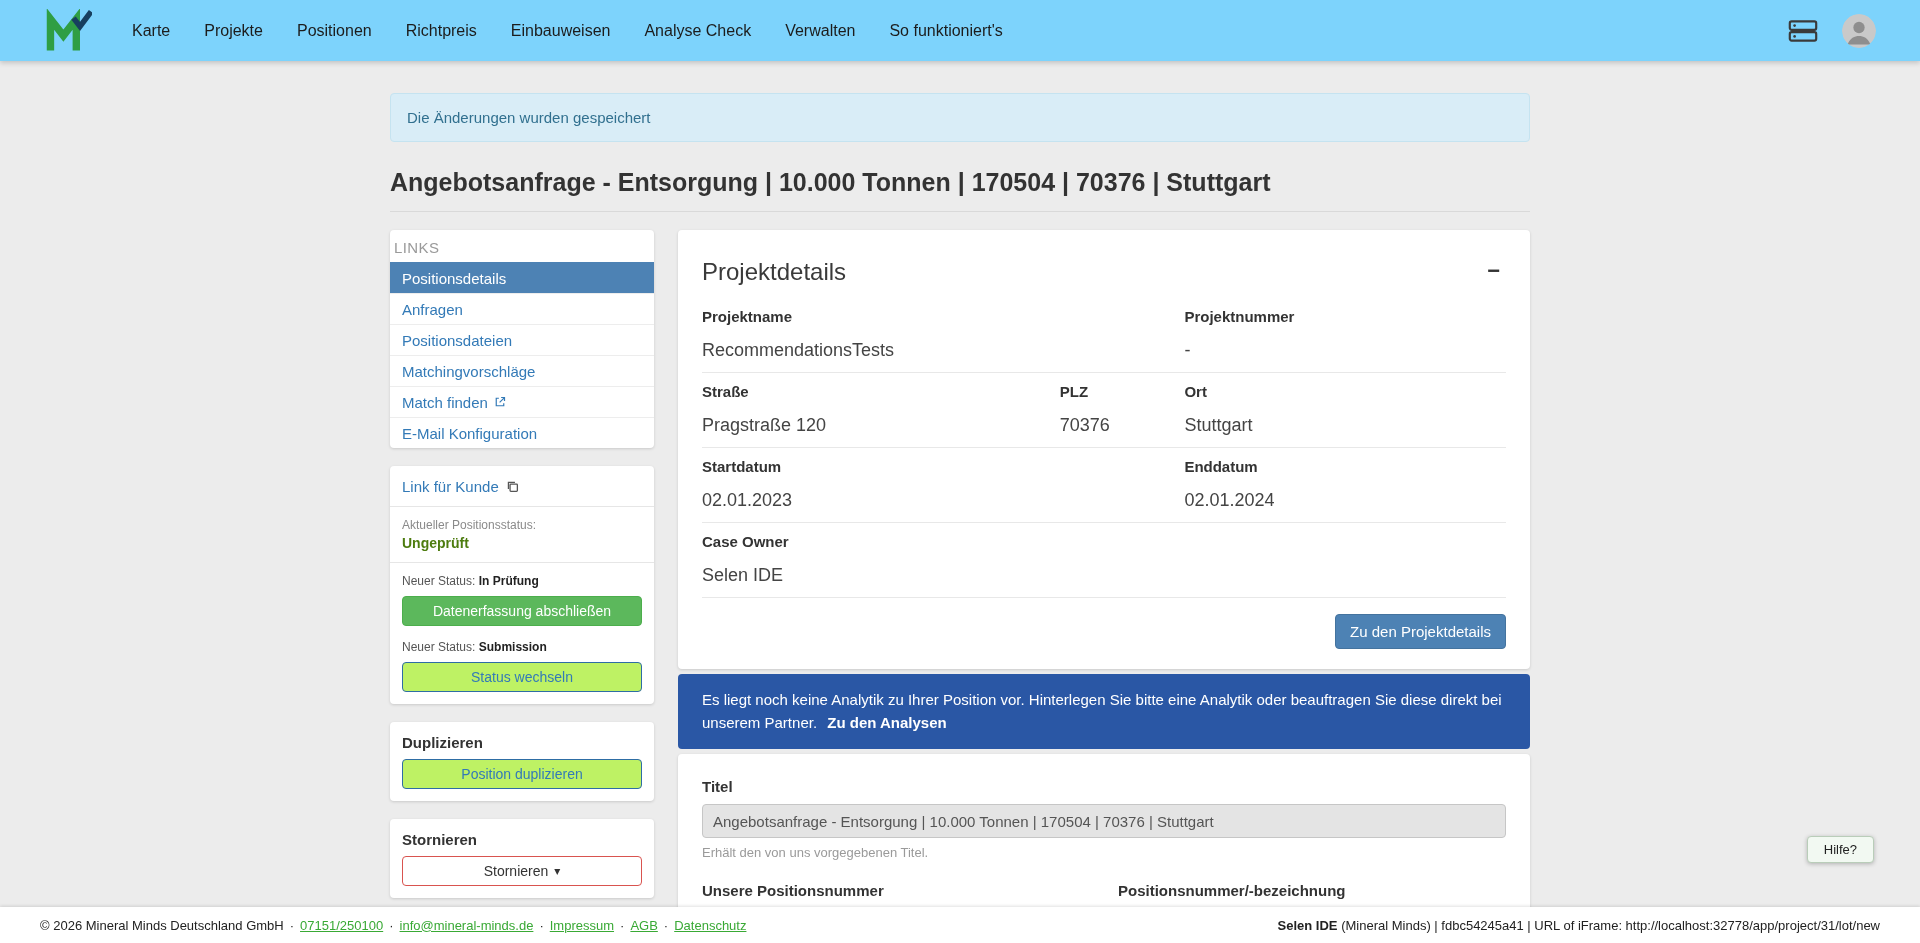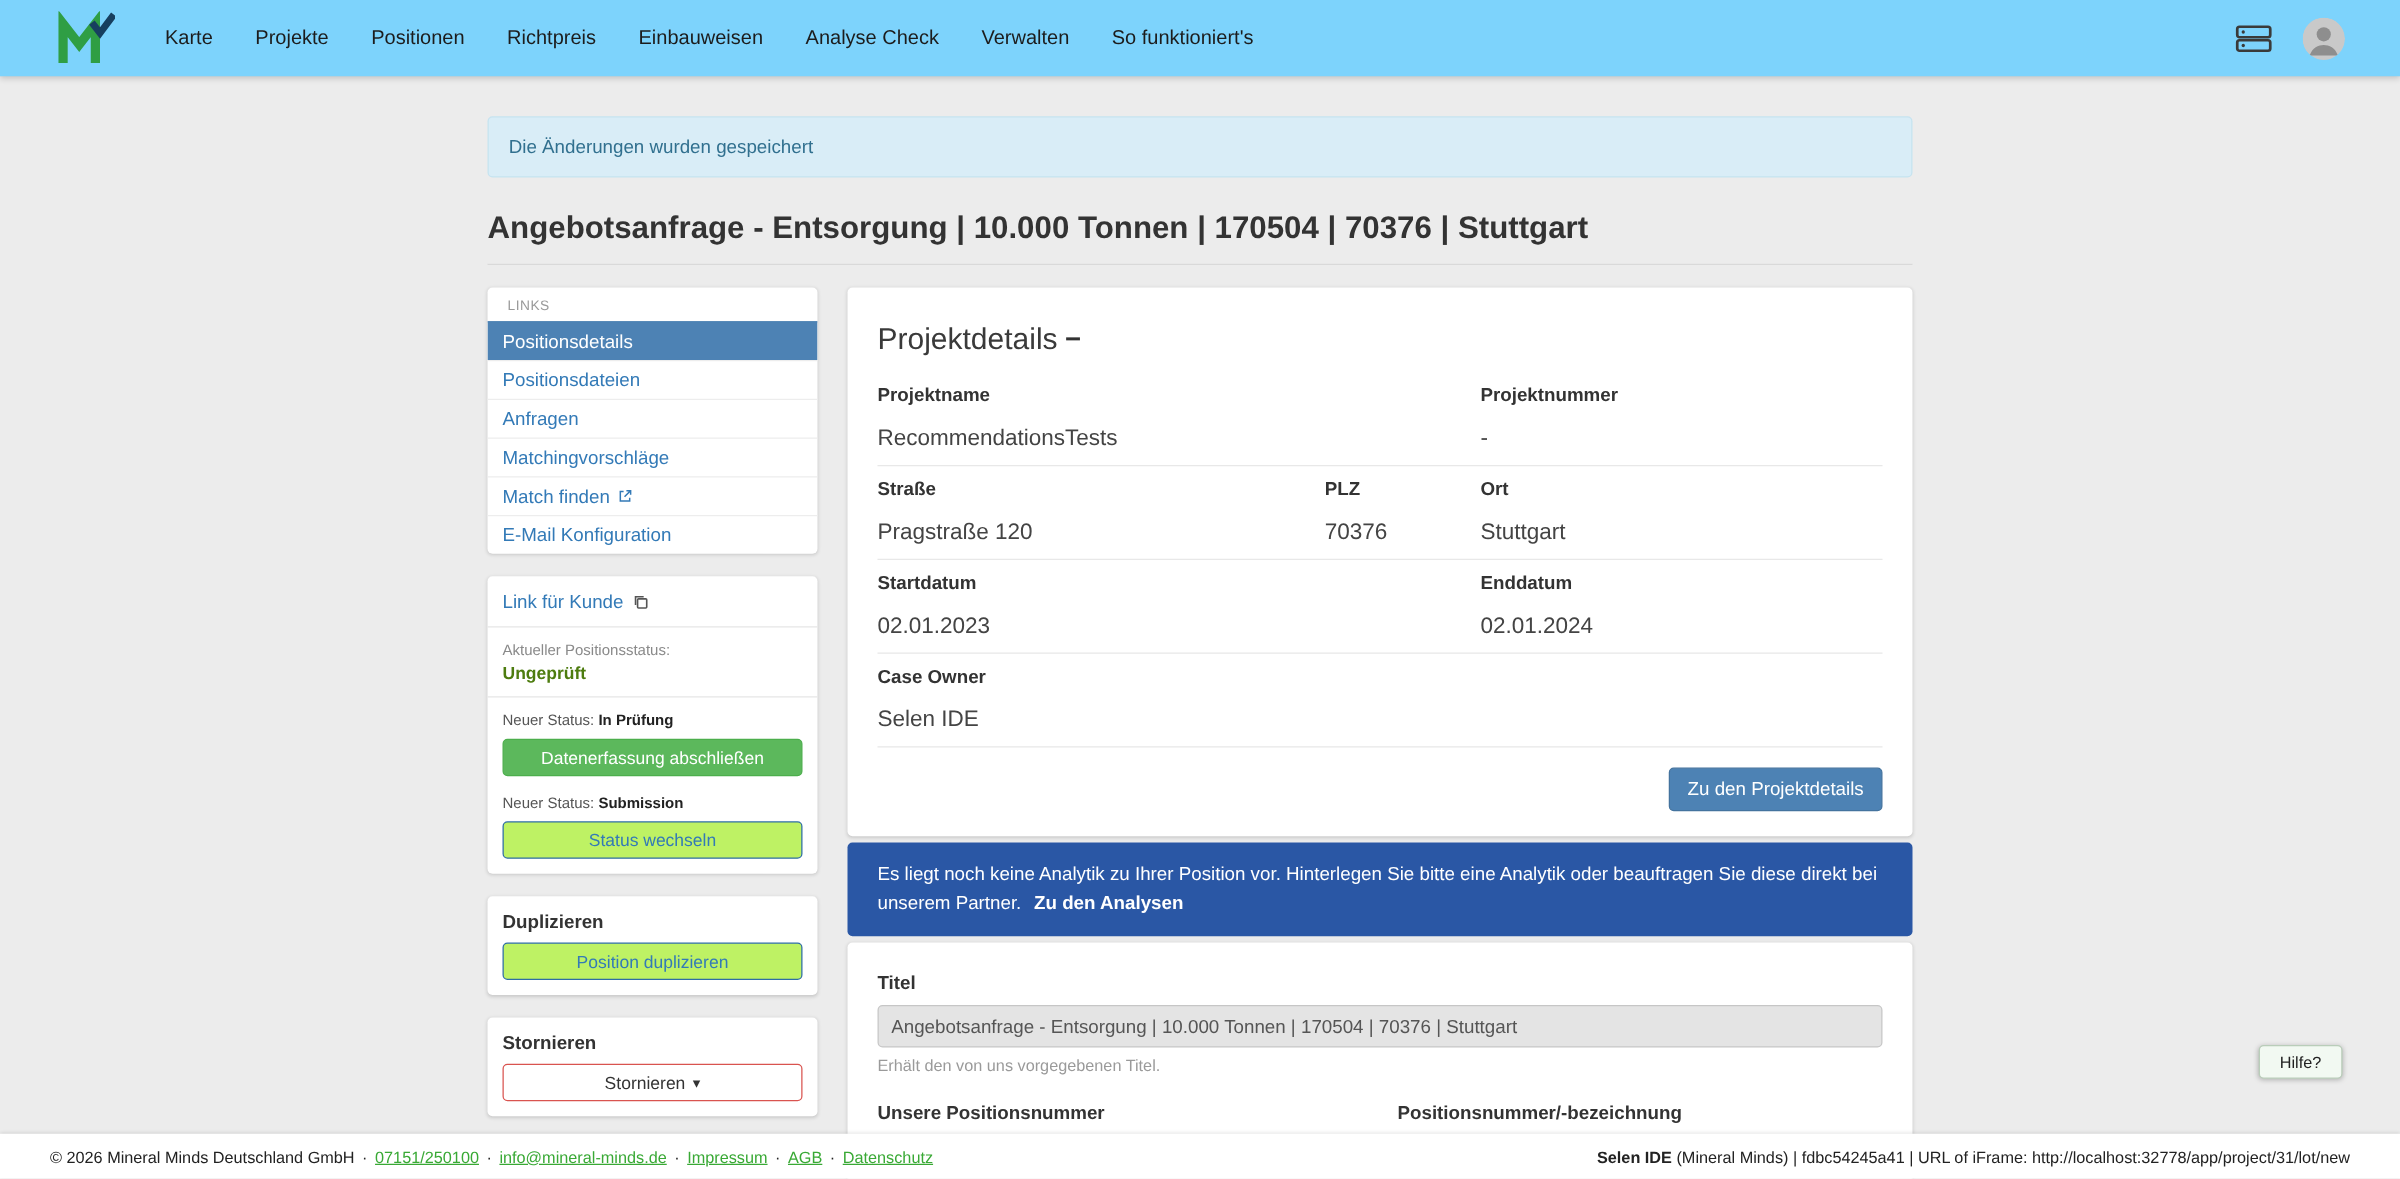--- a/index.html
+++ b/index.html
@@ -22,21 +22,21 @@
     padding:15px 16px;font-size:15px;margin-bottom:26px}
   .page-title{font-size:25px;font-weight:700;color:#333;margin:0 0 14px}
   .title-rule{border:none;border-top:1px solid #d9d9d9;margin:0 0 18px}
   .content-row{display:flex;gap:24px;align-items:flex-start}
   .sidebar{width:264px;flex:none}
   .main-col{flex:1;min-width:0}
   .card{background:#fff;border-radius:4px;box-shadow:0 1px 3px rgba(0,0,0,.15)}
 
   
   .nav-card{margin-bottom:18px;overflow:hidden}
-  .links-heading{font-size:11px;color:#9a9a9a;letter-spacing:.4px;padding:9px 16px 6px}
+  .links-heading{font-size:15px;color:#9a9a9a;letter-spacing:.4px;padding:9px 4px 6px}
   .side-item{font-size:15px;color:#337ab7;padding:6px 12px;border-top:1px solid #ededed;
     cursor:pointer;display:flex;align-items:center;gap:6px;min-height:31px}
   .side-item.active{background:#4d82b4;color:#fff;border-top-color:#4d82b4}
 
   
   .status-card{margin-bottom:18px;padding:12px}
   .customer-link{color:#337ab7;font-size:15px;display:flex;align-items:center;gap:7px;cursor:pointer}
   .divider{border-top:1px solid #e6e6e6;margin:11px -12px}
   .muted-label{font-size:12px;color:#8a8a8a}
   .status-value{font-size:14px;font-weight:700;color:#4d7c0f;margin-top:3px}
@@ -48,21 +48,21 @@
   .btn-outline-blue{background:#bef264;border:1px solid #2e6da4;color:#337ab7;margin-top:8px}
   .btn-outline-red{background:#fff;border:1px solid #d9534f;color:#333;margin-top:8px;
     display:flex;align-items:center;justify-content:center;gap:6px}
   .caret{font-size:12px;line-height:1}
 
   .small-card{margin-bottom:18px;padding:12px}
   .card-heading{font-size:15px;font-weight:700;color:#333}
 
   
   .project-card{padding:28px 24px 20px}
-  .project-header{display:flex;align-items:flex-start;margin-bottom:12px}
+  .project-header{display:flex;justify-content:space-between;align-items:flex-start;margin-bottom:12px}
   .project-header h2{font-size:24px;font-weight:400;color:#3a3a3a}
   .collapse-btn{border:none;background:none;font-size:22px;font-weight:700;color:#333;cursor:pointer;line-height:1;padding:2px 6px}
   .field-row{display:grid;grid-template-columns:44.5% 15.5% 40%;border-bottom:1px solid #e8e8e8;padding:10px 0 11px}
   .f-label{font-size:15px;font-weight:700;color:#333}
   .f-value{font-size:18px;color:#444;margin-top:15px}
   .span12{grid-column:1/3}
   .col3{grid-column:3}
   .project-actions{display:flex;justify-content:flex-end;margin-top:16px}
   .btn-blue{display:inline-block;width:auto;background:#4d82b4;border:1px solid #44739e;color:#fff;
     font-size:15px;padding:8px 14px;border-radius:4px;cursor:pointer;font-family:inherit}
@@ -138,22 +138,22 @@
   <div class="alert">Die Änderungen wurden gespeichert</div>
   <h1 class="page-title">Angebotsanfrage - Entsorgung | 10.000 Tonnen | 170504 | 70376 | Stuttgart</h1>
   <hr class="title-rule">
 
   <div class="content-row">
     <aside class="sidebar">
 
       <div class="card nav-card">
         <div class="links-heading">LINKS</div>
         <div class="side-item active">Positionsdetails</div>
+        <div class="side-item">Anfragen</div>
         <div class="side-item">Positionsdateien</div>
-        <div class="side-item">Anfragen</div>
         <div class="side-item">Matchingvorschläge</div>
         <div class="side-item">
           <span>Match finden</span>
           <svg width="12" height="12" viewBox="0 0 16 16">
             <path d="M6.5 3H3v10h10V9.5" fill="none" stroke="#337ab7" stroke-width="1.6"></path>
             <path d="M9.5 2H14v4.5M13.6 2.4L7.5 8.5" fill="none" stroke="#337ab7" stroke-width="1.6"></path>
           </svg>
         </div>
         <div class="side-item">E-Mail Konfiguration</div>
       </div>

